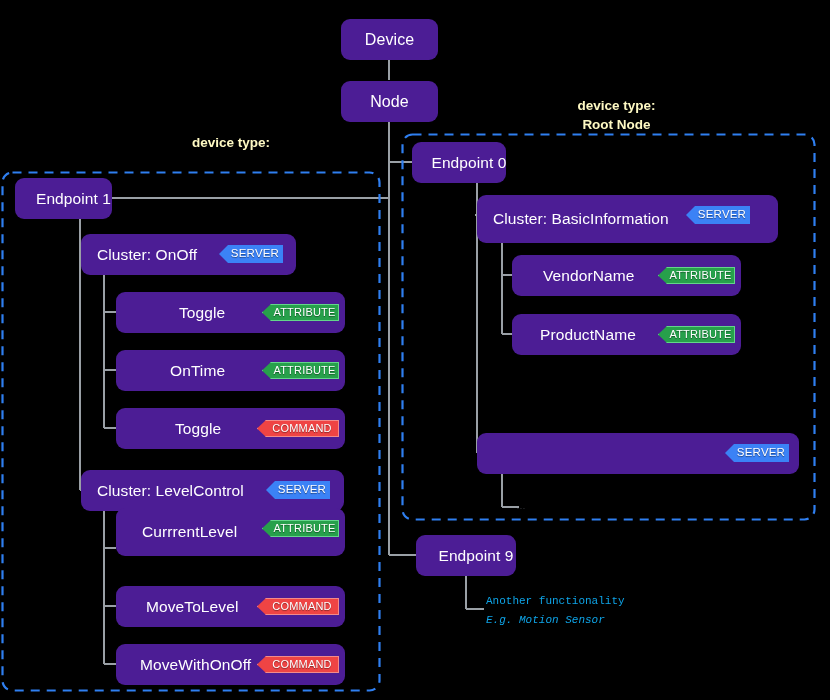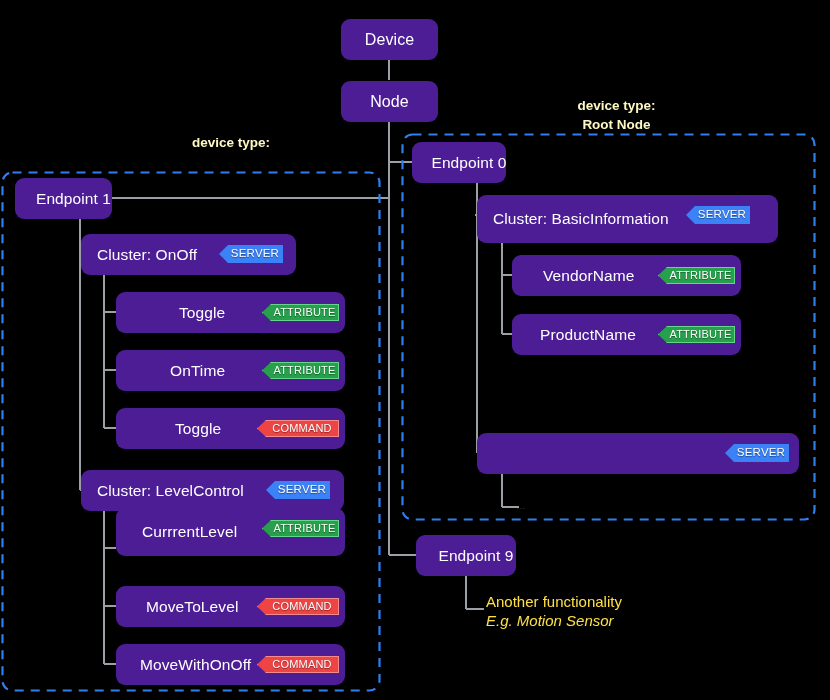--- a/index.html
+++ b/index.html
@@ -96,24 +96,25 @@
     font-size: 13.5px;
     line-height: 19px;
     white-space: nowrap;
   }
   .devtype .l1 { display: block; font-weight: bold; }
   .devtype .l2 { display: block; font-weight: bold; }
 
   
   .note {
     position: absolute;
-    color: #fde047;
-    font-size: 15px;
+    color: #0ea5e9;
+    font-size: 11px;
     line-height: 19px;
     white-space: nowrap;
+    font-family: Liberation Mono, monospace;
   }
   .note .ln2 { font-style: italic; display: block; }
   .ellipsis-note {
     position: absolute;
     color: #5f6368;
     font-size: 7px;
     letter-spacing: 1px;
     white-space: nowrap;
   }
 </style>

